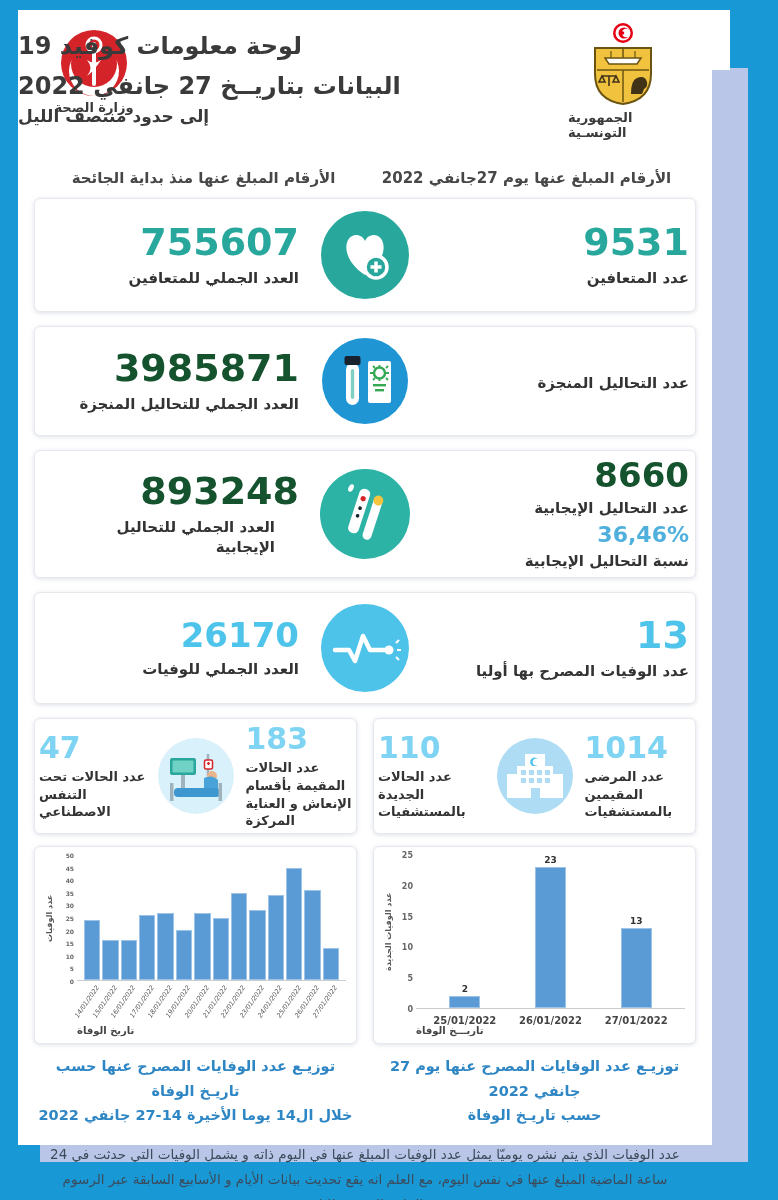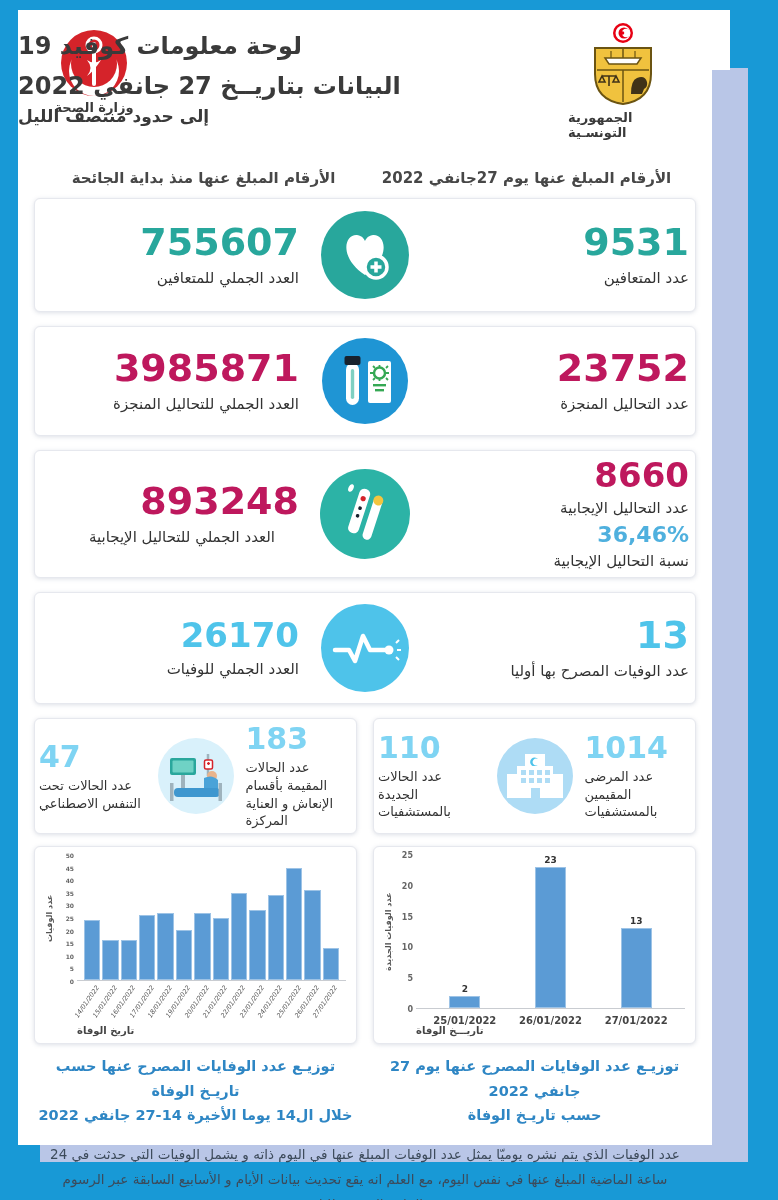--- a/index.html
+++ b/index.html
@@ -32,23 +32,23 @@
   .stat-card{
     margin:0 16px 14px 16px;background:#fff;border:1px solid #e6e8ee;border-radius:6px;
     box-shadow:0 1px 4px rgba(120,130,160,.25);
     display:flex;align-items:center;
   }
   .stat-card .side{flex:1 1 40%;text-align:right;padding:4px 6px;}
   .stat-card .iconbox{flex:0 0 120px;display:flex;justify-content:center;align-items:center;}
   .num{font-weight:bold;line-height:1.1;}
   .num.big{font-size:38px;}
   .num.med{font-size:34px;}
-  .lbl{font-size:15px;font-weight:normal;color:#333;margin-top:4px;line-height:1.35;}
+  .lbl{font-size:15px;font-weight:bold;color:#333;margin-top:4px;line-height:1.35;}
   .pct{font-size:22px;font-weight:bold;color:#4fb0de;margin-top:4px;direction:ltr;}
-  .teal{color:#28a79c;} .blue{color:#be185d;} .lblue{color:#4fc4ea;} .xlblue{color:#7fd4f3;}
+  .teal{color:#28a79c;} .blue{color:#14532d;} .lblue{color:#4fc4ea;} .xlblue{color:#7fd4f3;}
   .h112{height:112px;} .h108{height:108px;} .h126{height:126px;} .h110{height:110px;}
 
   
   .sub-row{display:flex;gap:16px;margin:0 16px 12px 16px;}
   .sub-card{
     flex:1;background:#fff;border:1px solid #e6e8ee;border-radius:6px;
     box-shadow:0 1px 4px rgba(120,130,160,.25);height:114px;
     display:flex;align-items:center;
   }
   .sub-card .side{flex:1;text-align:left;padding:2px 4px;}
@@ -161,21 +161,20 @@
       </svg>
     </div>
     <div class="side">
       <div class="num big teal">755607</div>
       <div class="lbl">العدد الجملي للمتعافين</div>
     </div>
   </div>
 
   <div class="stat-card h108">
     <div class="side">
-      <div class="num big blue">23752</div>
       <div class="lbl">عدد التحاليل المنجزة</div>
     </div>
     <div class="iconbox">
       <svg width="90" height="90" viewBox="0 0 90 90">
         <circle cx="45" cy="45" r="43" fill="#1f95d4"></circle>
         <rect x="48" y="25" width="23" height="42" rx="2" fill="#ffffff"></rect>
         <circle cx="59.5" cy="37" r="5.5" fill="none" stroke="#35a854" stroke-width="2.5"></circle>
         <path d="M59.5 29 v3 M59.5 42 v3 M53 37 h-3 M69 37 h-3 M55 32 l-2 -2 M66 42 l2 2 M55 42 l-2 2 M66 32 l2 -2" stroke="#35a854" stroke-width="1.8"></path>
         <rect x="53" y="48" width="13" height="2.4" fill="#35a854"></rect>
         <rect x="55" y="53" width="9" height="2.4" fill="#35a854"></rect>

